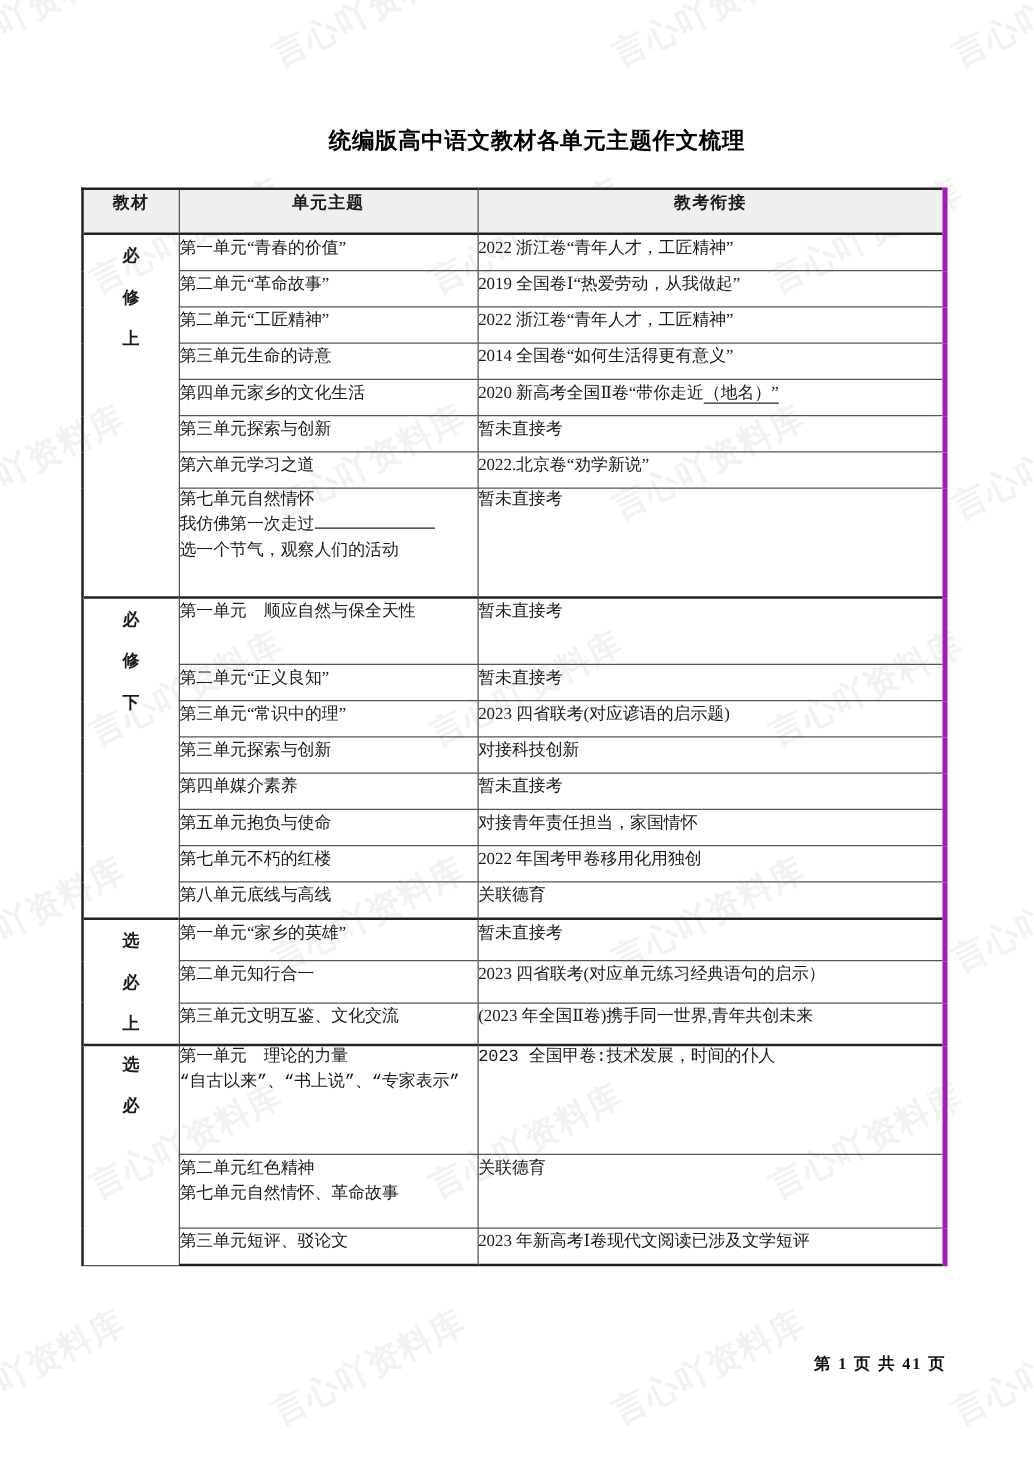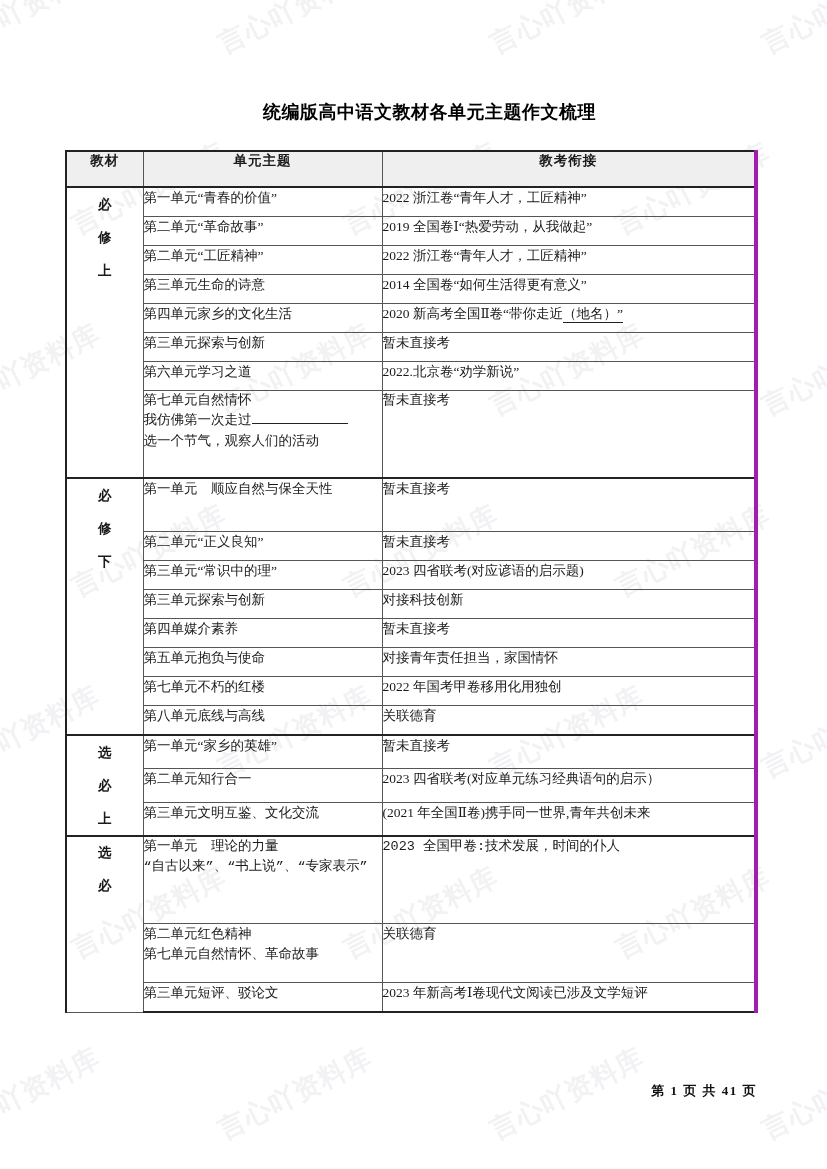--- a/index.html
+++ b/index.html
@@ -99,21 +99,20 @@
   }
 
   thead th {
     background: #efefef;
     text-align: center;
     font-weight: bold;
     font-size: 15px;
     height: 34px;
     vertical-align: middle;
     letter-spacing: 1px;
-    font-family: Liberation Mono, monospace;
   }
 
   
   col.c-book  { width: 77px; }
   col.c-theme { width: 239px; }
   col.c-link  { width: 374px; }
 
   td.book-cell {
     text-align: center;
     vertical-align: middle;
@@ -366,21 +365,21 @@
           </td>
           <td class="link-cell">
             <span class="line">2023 四省联考(对应单元练习经典语句的启示）</span>
           </td>
         </tr>
         <tr class="h-std section-end">
           <td class="theme-cell">
             <span class="line">第三单元文明互鉴、文化交流</span>
           </td>
           <td class="link-cell">
-            <span class="line wrap">(2021 年全国Ⅱ卷)携手同一世界,青年共创未来</span>
+            <span class="line wrap">(2023 年全国Ⅱ卷)携手同一世界,青年共创未来</span>
           </td>
         </tr>
         <tr class="h-3ln section-start">
           <td class="book-cell" rowspan="3"><span class="book-label"><span>选</span><span>必</span></span></td>
           <td class="theme-cell">
             <span class="line">第一单元　理论的力量</span>
             <span class="line wrap">“自古以来”、“书上说”、“专家表示”</span>
           </td>
           <td class="link-cell">
             <span class="line">2023 全国甲卷:技术发展，时间的仆人</span>

